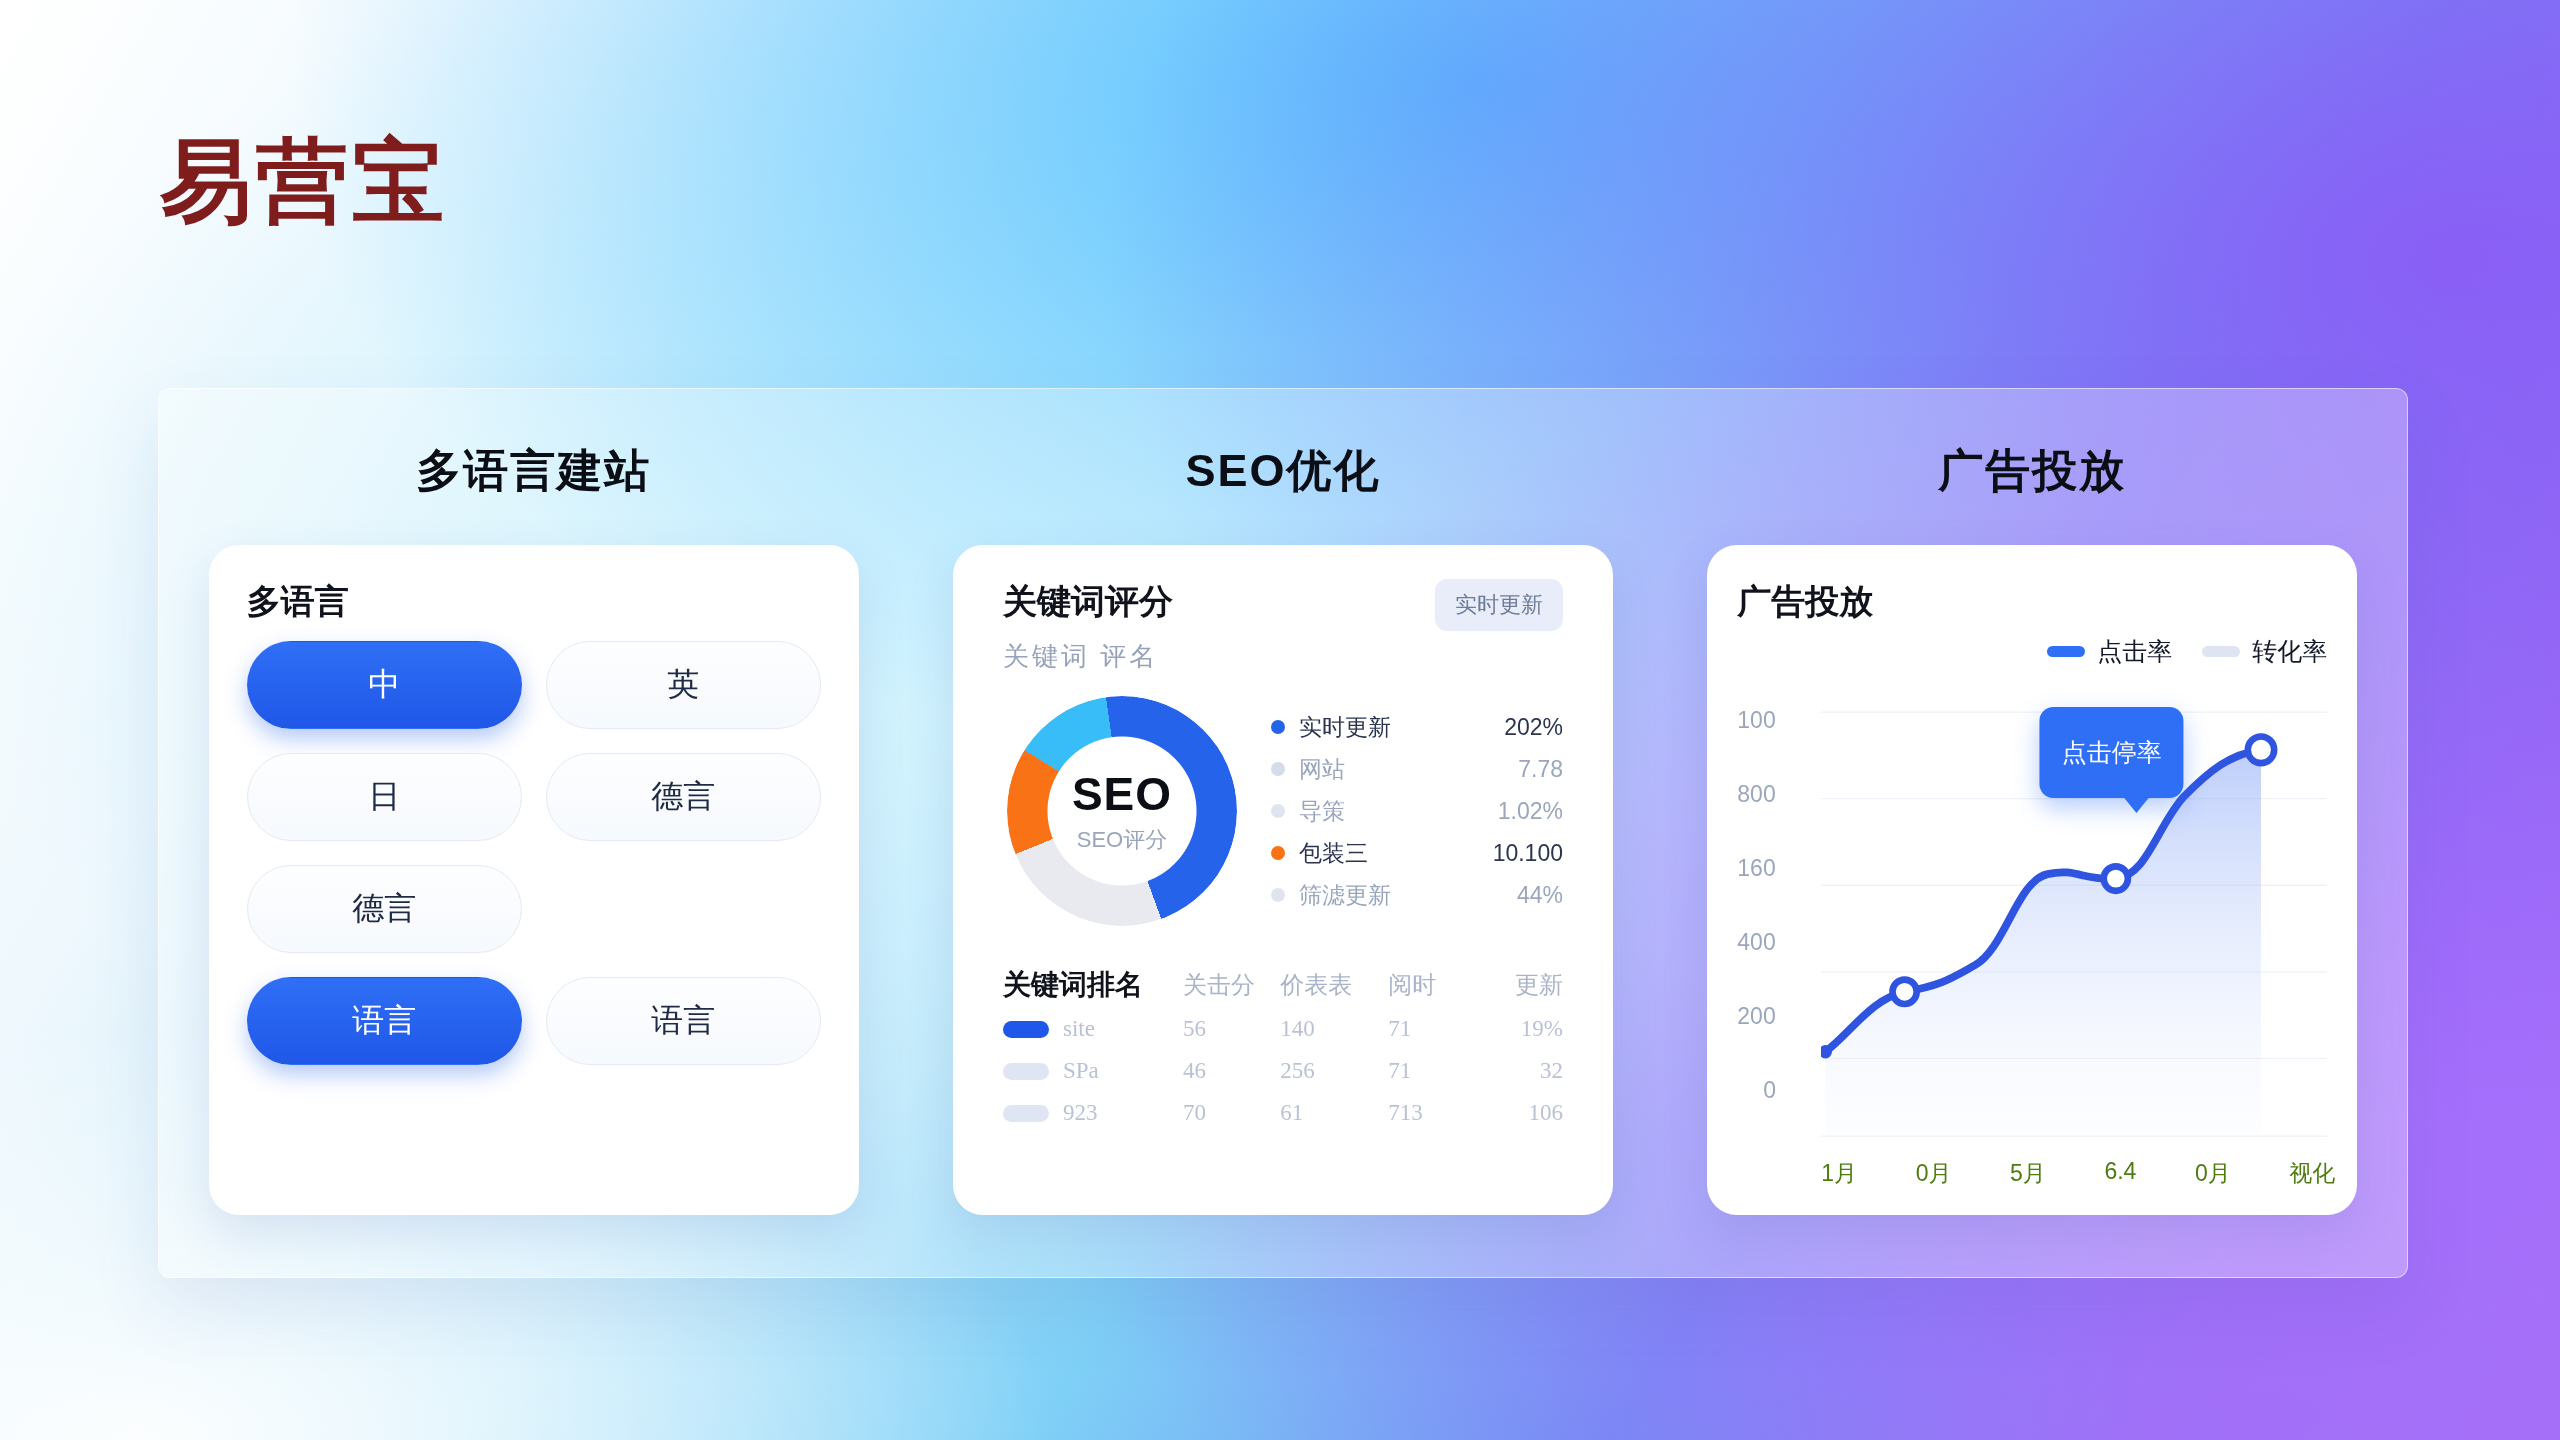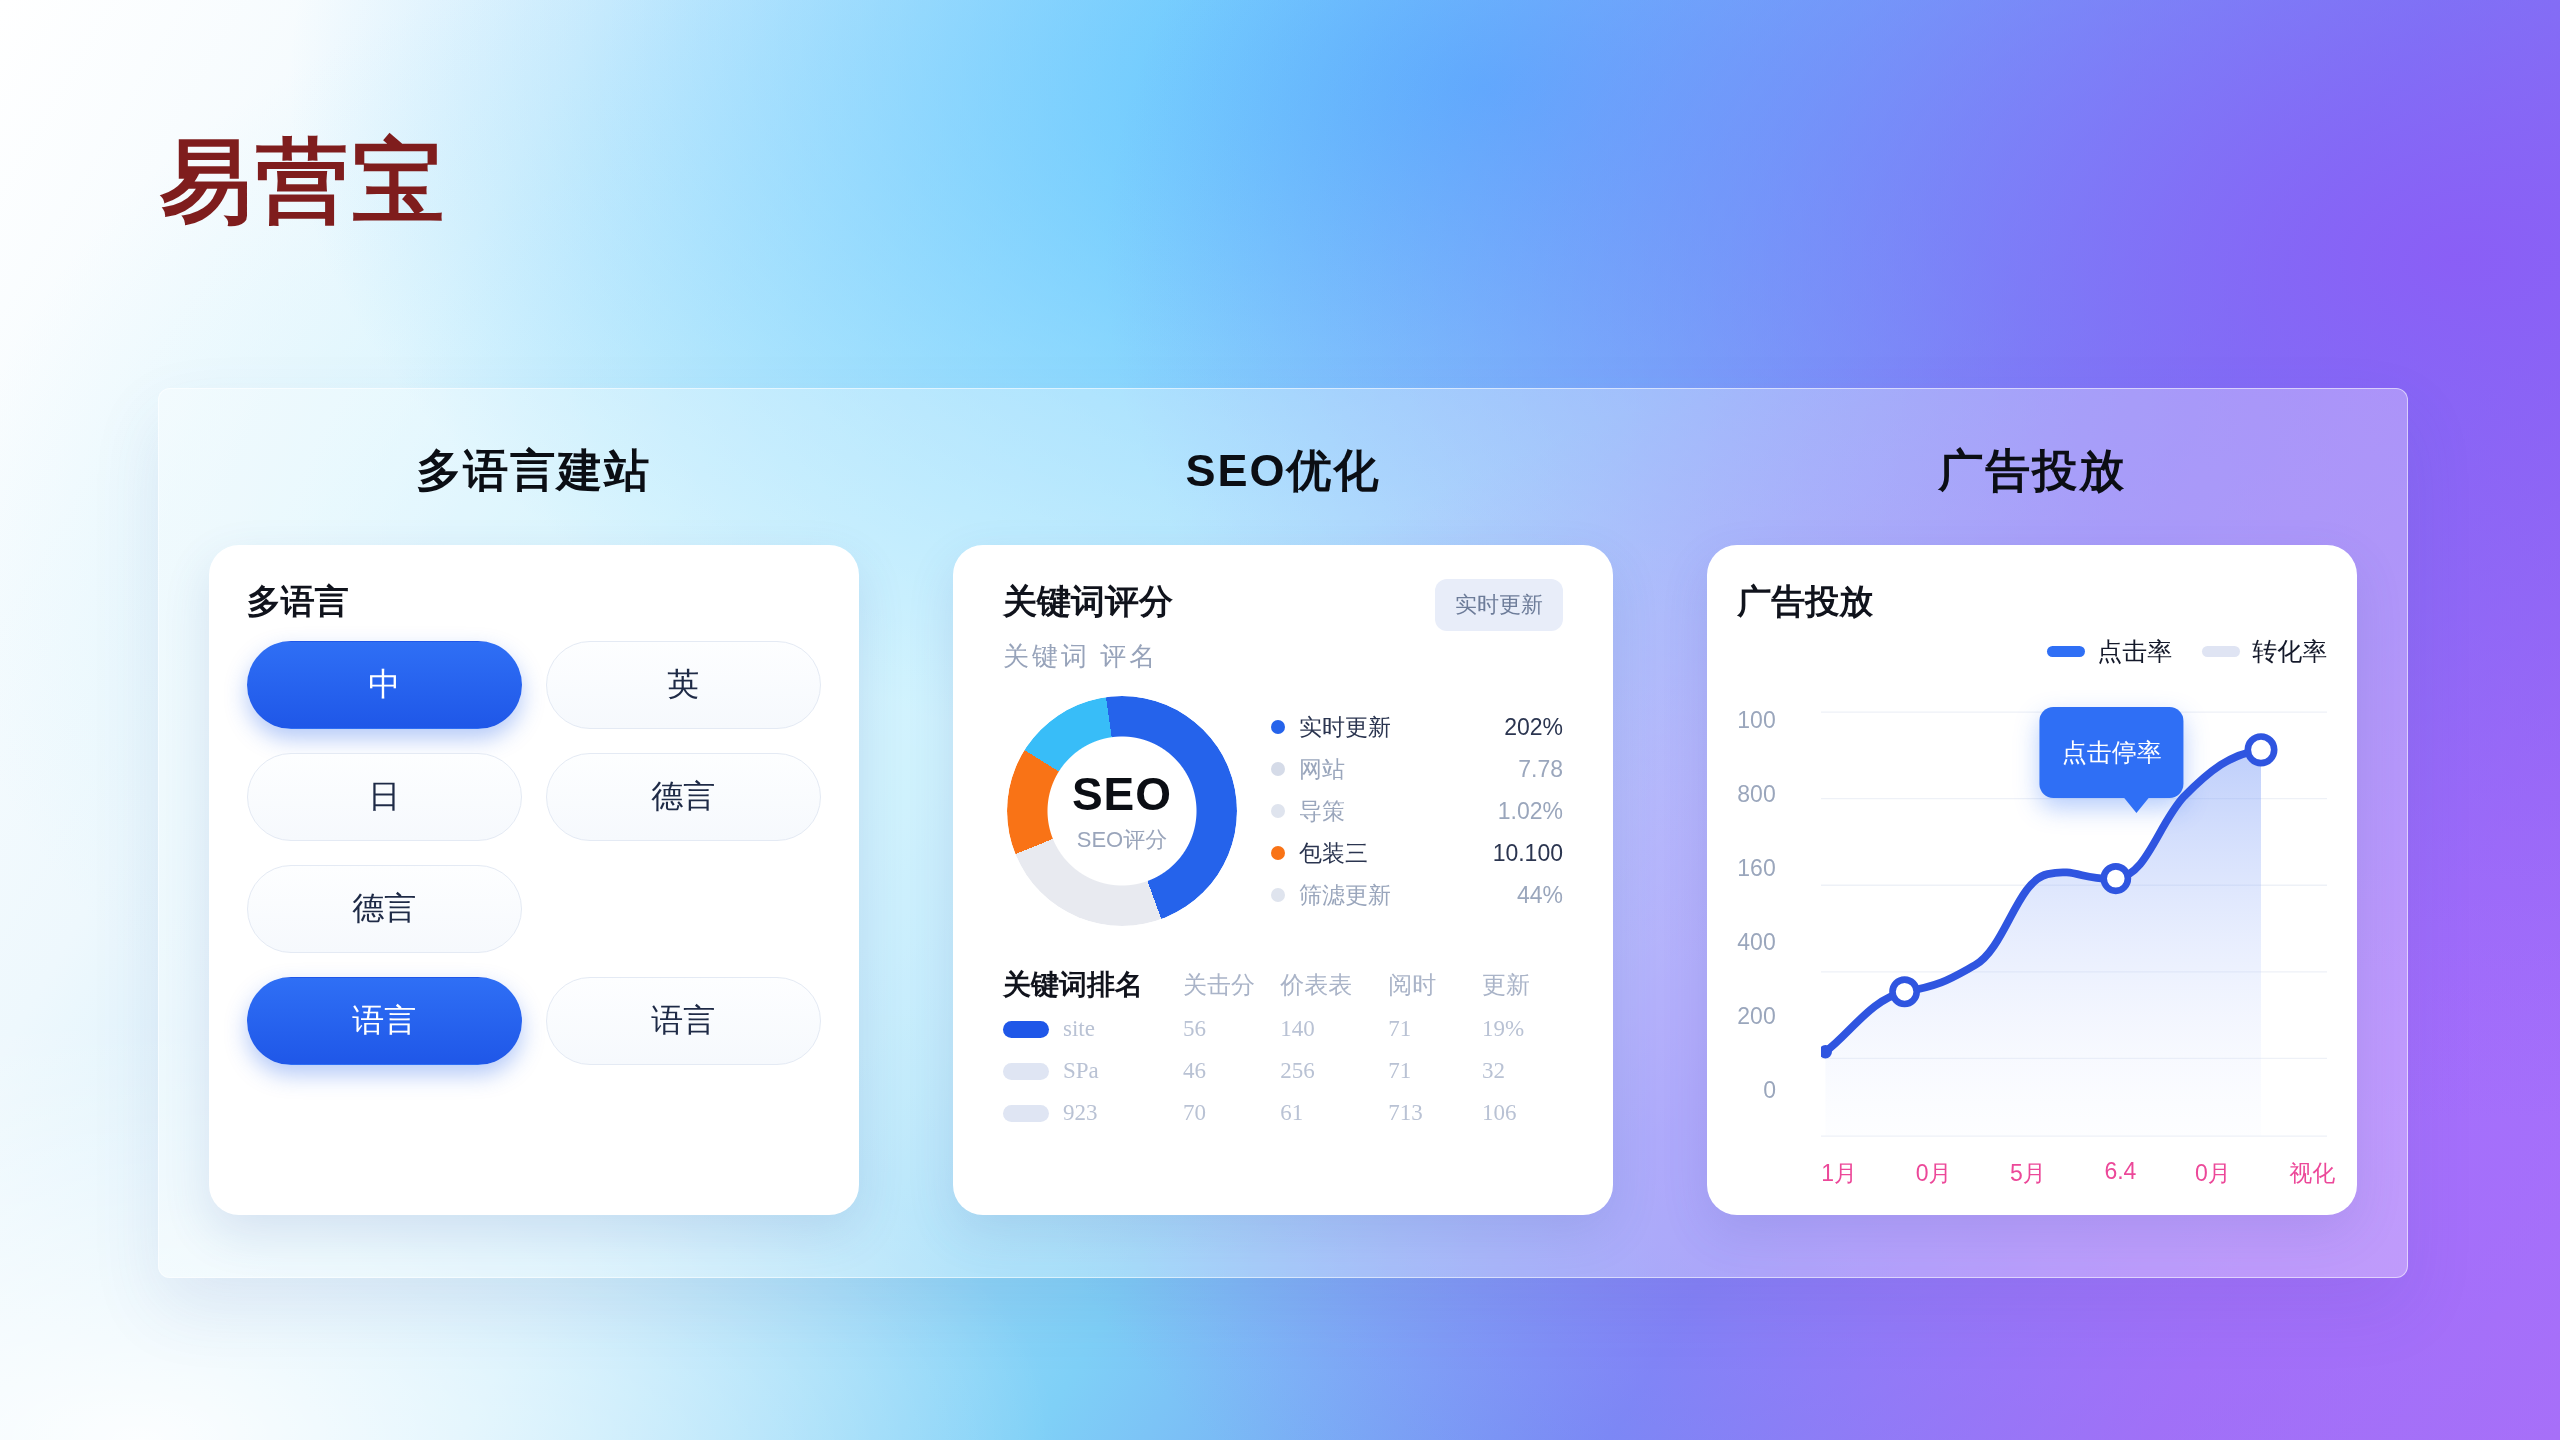--- a/index.html
+++ b/index.html
@@ -97,37 +97,37 @@
   .legend-row .nm{ flex:1; color:#9aa6bc; }
   .legend-row .vl{ color:#9aa6bc; }
   .legend-row.on .nm, .legend-row.on .vl{ color:#2b3550; }
   .seo-table{ margin-top:36px;font-family:Liberation Serif, serif; }
   .tr{ display:flex; align-items:center; height:42px; }
   .tr.head{ height:46px; }
   .tr .c0{ width:200px; display:flex; align-items:center; }
   .tr .c1{ width:108px; }
   .tr .c2{ width:120px; }
   .tr .c3{ width:104px; }
-  .tr .c4{ width:90px; }
+  .tr .c4{ width:90px; text-align:right; }
   .tr.head .c0{ font-size:28px; font-weight:bold; color:#10131c; }
   .tr.head .c1,.tr.head .c2,.tr.head .c3,.tr.head .c4{ font-size:24px; color:#aab4c8; }
   .tr.body span{ font-size:23px; color:#b9c2d4; }
   .tr.body .c0 span{ margin-left:14px; }
   .pill{ width:46px;height:17px;border-radius:9px;background:#dfe5f3;flex:none; }
   .pill.blue{ background:#1f57e8; }
 
   
   #card-ads{ width:650px; height:670px; padding:34px 30px 26px 30px; }
   .ads-legend{ display:flex; justify-content:flex-end; gap:30px; margin-top:10px; }
   .ads-legend .it{ display:flex; align-items:center; font-size:25px; color:#14192a; }
   .ads-legend .bar{ width:38px;height:11px;border-radius:6px;margin-right:12px; }
   .chart-wrap{ position:absolute; left:30px; right:22px; top:150px; bottom:26px; }
   .ylab{ position:absolute; left:0; font-size:23px; color:#9aa6bc; }
   .xlabs{ position:absolute; left:84px; right:0; bottom:0; display:flex; justify-content:space-between; }
-  .xlabs span{ font-size:23px; color:#ec4899; }
+  .xlabs span{ font-size:23px; color:#4d7c0f; }
   .plot{ position:absolute; left:84px; right:8px; top:6px; bottom:44px; }
   .tooltip{
     position:absolute; left:50%; top:6px; transform:translateX(-24%);
     background:#2f6ff5; color:#ffffff; font-size:25px; padding:29px 22px;
     border-radius:14px; box-shadow:0 10px 24px rgba(47,111,245,.35); white-space:nowrap;
   }
   .tooltip:after{
     content:""; position:absolute; left:58%; bottom:-15px; width:0;height:0;
     border-left:13px solid transparent; border-right:13px solid transparent;
     border-top:16px solid #2f6ff5;

